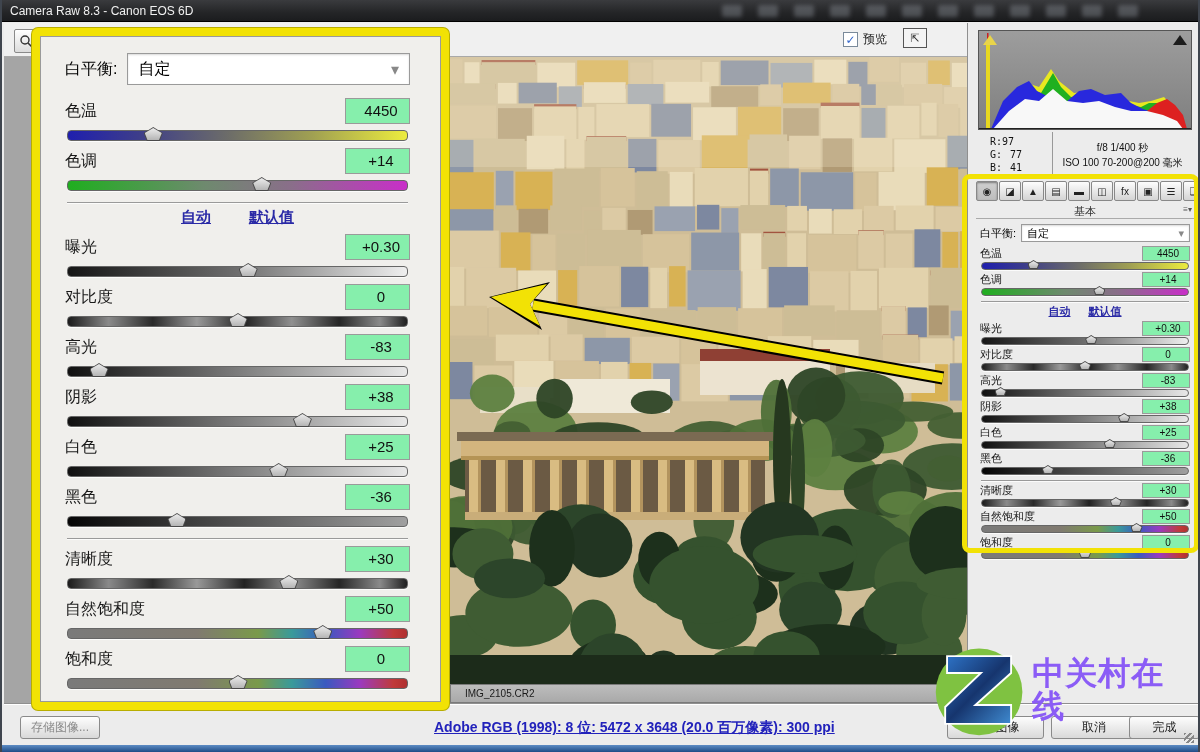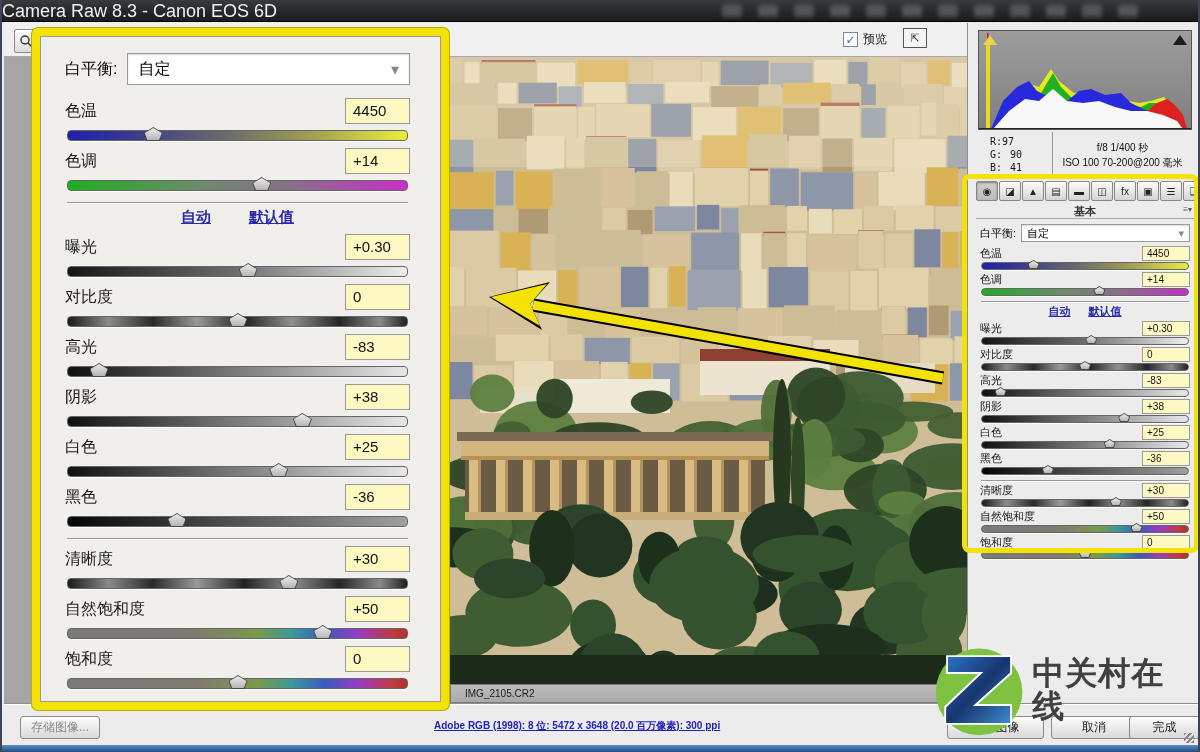--- a/index.html
+++ b/index.html
@@ -2,21 +2,21 @@
 <html><head>
 <meta charset="utf-8">
 <style>
   html,body{margin:0;padding:0;}
   body{width:1200px;height:752px;overflow:hidden;position:relative;
        font-family:"Liberation Sans","DejaVu Sans",sans-serif;background:#ececec;
        border-left:2px solid #3f454e;border-right:2px solid #3f454e;box-sizing:border-box;}
   
   .titlebar{position:absolute;left:0;top:0;width:100%;height:22px;
     background:linear-gradient(#3a3b3e,#242527 60%,#1b1c1e);border-bottom:1px solid #000;
-    color:#f0f0f0;font-size:18px;line-height:22px;box-sizing:border-box;z-index:5;}
+    color:#f0f0f0;font-size:12px;line-height:22px;padding-left:8px;box-sizing:border-box;z-index:5;}
   .ghost-icons{position:absolute;right:60px;top:5px;display:flex;gap:16px;filter:blur(2px);}
   .ghost-icons i{width:20px;height:12px;background:rgba(160,165,175,.35);border-radius:2px;}
   .bottom-edge{position:absolute;left:0;bottom:0;width:100%;height:7px;
     background:linear-gradient(#5d8cc4,#1f4c86);z-index:60;}
   
   .acr-toolbar{position:absolute;left:2px;top:23px;width:963px;height:33px;background:#f0f0f0;
     border-bottom:1px solid #a9a9a9;z-index:2;}
   .tool-btn{position:absolute;left:10px;top:6px;width:22px;height:22px;background:linear-gradient(#fff,#dcdcdc);
     border:1px solid #8a8a8a;border-radius:2px;display:flex;align-items:center;justify-content:center;}
   .preview-wrap{position:absolute;right:80px;top:8px;display:flex;align-items:center;gap:5px;font-size:12px;color:#222;}
@@ -35,39 +35,39 @@
     border:1px solid #555;box-sizing:border-box;}
   .clip-tri{position:absolute;width:0;height:0;border-left:7px solid transparent;border-right:7px solid transparent;}
   .hist-info{position:absolute;left:10px;top:109px;width:214px;height:46px;display:flex;font-size:10px;color:#111;
     font-family:"DejaVu Sans Mono",monospace;}
   .rgb-col{width:62px;border-right:1px solid #999;padding:3px 0 0 12px;line-height:13px;}
   .shot-col{flex:1;text-align:center;padding-top:8px;line-height:15px;font-family:"Liberation Sans",sans-serif;}
   .tab-row{position:absolute;left:8px;top:158px;display:flex;gap:1px;}
   .tab-btn{width:20px;height:18px;border:1px solid #888;background:linear-gradient(#fdfdfd,#d4d4d4);
     font-size:10px;color:#222;display:flex;align-items:center;justify-content:center;border-radius:2px;font-style:normal;}
   .tab-btn.active{background:linear-gradient(#cfcfcf,#bdbdbd);box-shadow:inset 0 1px 2px rgba(0,0,0,.4);}
-  .panel-header{position:absolute;left:8px;top:181px;width:218px;height:14px;font-size:11px;font-weight:bold;color:#333;
+  .panel-header{position:absolute;left:8px;top:181px;width:218px;height:14px;font-size:11px;font-weight:normal;color:#333;
     text-align:center;border-bottom:1px solid #aaa;}
   .panel-menu{position:absolute;right:2px;top:1px;font-size:8px;color:#555;}
   .small-controls{position:absolute;left:12px;top:198px;width:210px;}
   
   .hl-box-right{position:absolute;left:960px;top:174px;width:237px;height:379px;border:5px solid #f2e205;
     border-radius:8px;box-sizing:border-box;z-index:25;pointer-events:none;}
   .overlay-callout{position:absolute;left:30px;top:28px;width:417px;height:682px;border:8px solid #f2e205;
     border-radius:6px;background:#f0efec;box-sizing:border-box;z-index:30;box-shadow:0 0 0 1px #b8ad00;}
   .overlay-inner{position:absolute;inset:0;border:1px solid #9a9a9a;padding:6px 30px 0 24px;}
   .arrow-svg{position:absolute;left:0;top:0;z-index:40;pointer-events:none;}
   
   .wb-row{display:flex;align-items:center;}
   .dropdown{flex:1;background:#fff;border:1px solid #9a9a9a;display:flex;align-items:center;justify-content:space-between;
     box-shadow:inset 0 1px 2px rgba(0,0,0,.15);}
   .caret{color:#888;}
   .lrow{display:flex;align-items:center;justify-content:space-between;}
   .slabel{color:#1a1a1a;}
-  .valbox{background:#fef9c3;border:1px solid #9a9a9a;color:#111;}
+  .valbox{background:#86efac;border:1px solid #9a9a9a;color:#111;text-align:center;}
   .track{position:relative;border:1px solid #666;border-radius:4px;box-shadow:0 1px 0 rgba(255,255,255,.8);}
   .thumb{position:absolute;background:#4a4a4a;clip-path:polygon(50% 0,100% 42%,84% 100%,16% 100%,0 42%);}
   .thumb i{position:absolute;inset:1px;background:linear-gradient(#ececec,#b5b5b5);
     clip-path:polygon(50% 0,100% 42%,84% 100%,16% 100%,0 42%);}
   .divider{border-top:1px solid #9a9a9a;box-shadow:0 1px 0 rgba(255,255,255,.8);}
   .links-row{display:flex;justify-content:center;}
   .plink{color:#2a2aa6;font-weight:bold;text-decoration:underline;cursor:pointer;}
   
   .big .wb-row{margin:10px 0 12px;font-size:16px;}
   .big .wb-label{margin-right:10px;}
@@ -97,21 +97,21 @@
   .t-contrast{background:linear-gradient(90deg,#1a1a1a,#8a8a8a 12%,#2a2a2a 25%,#999 38%,#222 52%,#909090 66%,#262626 80%,#8a8a8a 92%,#1f1f1f);}
   .t-gray{background:linear-gradient(90deg,#101010,#e8e8e8);}
   .t-black{background:linear-gradient(90deg,#050505,#a0a0a0);}
   .t-rainbow{background:linear-gradient(90deg,#7a7a7a,#807a70 38%,#7a9a4a 56%,#3a9a9a 66%,#3a5ac0 76%,#9a3ac0 86%,#c03a3a 96%,#b03030);}
   
   .footer{position:absolute;left:2px;top:703px;width:1196px;height:42px;background:#ececec;
     border-top:1px solid #8f8f8f;box-shadow:inset 0 1px 0 #fff;z-index:10;}
   .btn{background:linear-gradient(#fdfdfd,#d9d9d9);border:1px solid #8a8a8a;border-radius:3px;
     font-size:12px;color:#222;text-align:center;position:absolute;height:23px;line-height:21px;box-sizing:border-box;}
   .btn-save{left:16px;top:12px;width:80px;color:#8a8a8a;}
-  .workflow-link{position:absolute;left:430px;top:15px;font-size:10px;font-weight:bold;color:#2222bb;text-decoration:underline;cursor:pointer;}
+  .workflow-link{position:absolute;left:430px;top:15px;font-size:14px;font-weight:bold;color:#2222bb;text-decoration:underline;cursor:pointer;}
   .btn-open{left:943px;top:12px;width:97px;}
   .btn-cancel{left:1047px;top:12px;width:86px;}
   .btn-done{left:1125px;top:12px;width:71px;text-align:center;}
   
   .watermark{position:absolute;left:930px;top:640px;width:262px;height:100px;z-index:50;pointer-events:none;display:flex;align-items:center;}
   .wm-text{margin-left:6px;line-height:1.02;}
   .wm-l1{font-size:32px;font-weight:bold;letter-spacing:1px;}
   .wm-l2{font-size:28px;font-weight:bold;letter-spacing:0px;}
   .grip{position:absolute;right:4px;bottom:9px;width:10px;height:10px;z-index:61;
     background:repeating-linear-gradient(135deg,#888 0 2px,transparent 2px 4px);}
@@ -477,21 +477,21 @@
       <rect x="7" y="10" width="4" height="88" fill="#e8d820"></rect>
       <rect x="8" y="2" width="1.5" height="12" fill="#cc2020"></rect>
       <line x1="0" y1="97.5" x2="212" y2="97.5" stroke="#222" stroke-width="1"></line>
     </svg>
     <div class="clip-tri" style="left:4px;top:4px;border-bottom:10px solid #e8d44a;"></div>
     <div class="clip-tri" style="right:4px;top:4px;border-bottom:10px solid #1c1c1c;"></div>
   </div>
   <div class="hist-info">
     <div class="rgb-col" id="rgb-col">
         <div><span>R:</span><span style="margin-left: 0;">97</span></div>
-        <div><span>G:</span><span style="margin-left: 8px;">90</span></div>
+        <div><span>G:</span><span style="margin-left: 8px;">77</span></div>
         <div><span>B:</span><span style="margin-left: 8px;">41</span></div>
       </div>
     <div class="shot-col">
       <div>f/8  1/400 秒</div>
       <div>ISO 100  70-200@200 毫米</div>
     </div>
   </div>
   <div class="tab-row" id="tab-row">
       <i class="tab-btn active">◉</i>
       <i class="tab-btn">◪</i>
@@ -808,18 +808,18 @@
     <defs>
       <linearGradient id="zgrad" x1="0" y1="0" x2="1" y2="1">
         <stop offset="0" stop-color="#2e74c8"></stop>
           <stop offset="0.5" stop-color="#16356e"></stop>
           <stop offset="1" stop-color="#3f8ad0"></stop>
       </linearGradient>
     </defs>
     <path d="M16,14 H84 V32 L46,66 H84 V86 H14 V68 L52,32 H16 Z" fill="url(#zgrad)" stroke="#fff" stroke-width="2"></path>
   </svg>
   <div class="wm-text">
-    <div class="wm-l1" id="wm1" style="color: #404040;">中关村在线</div>
+    <div class="wm-l1" id="wm1" style="color: #8b5cf6;">中关村在线</div>
   </div>
 </div>
 
 <div class="bottom-edge"></div>
 <div class="grip"></div>
 
 </body></html>

